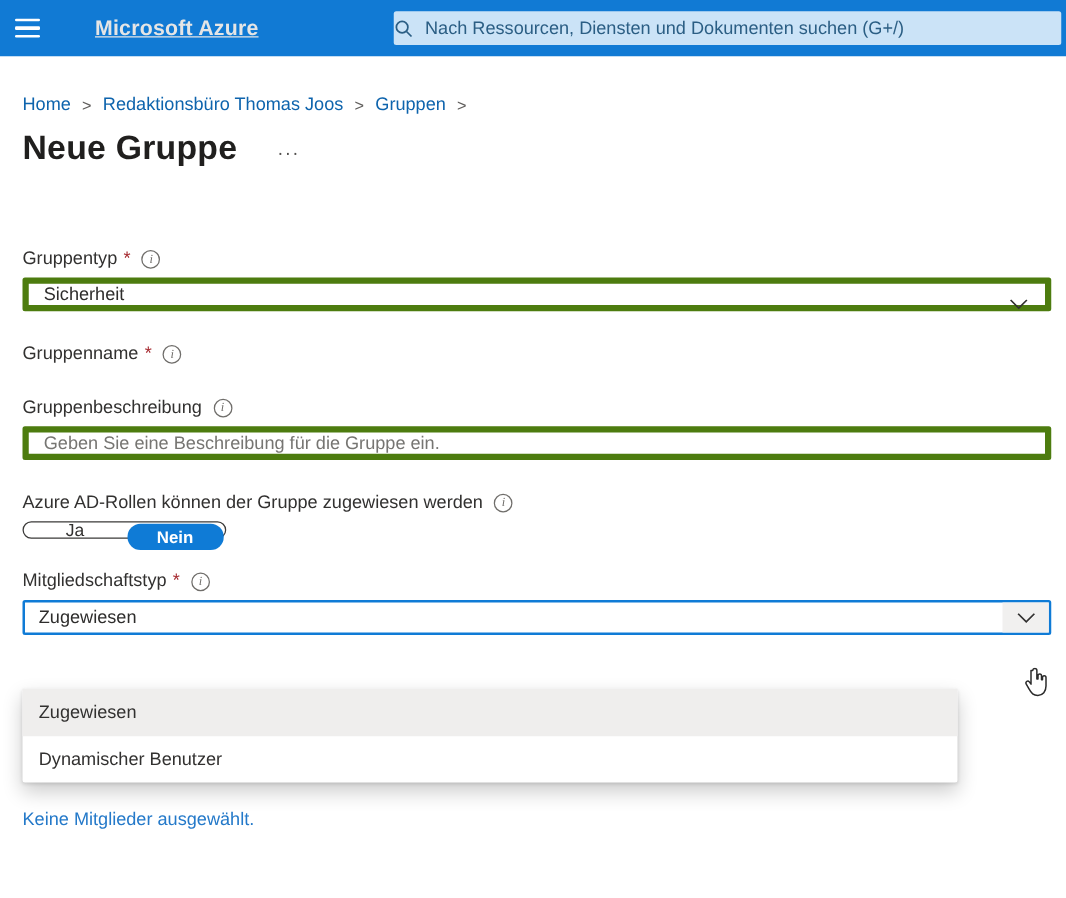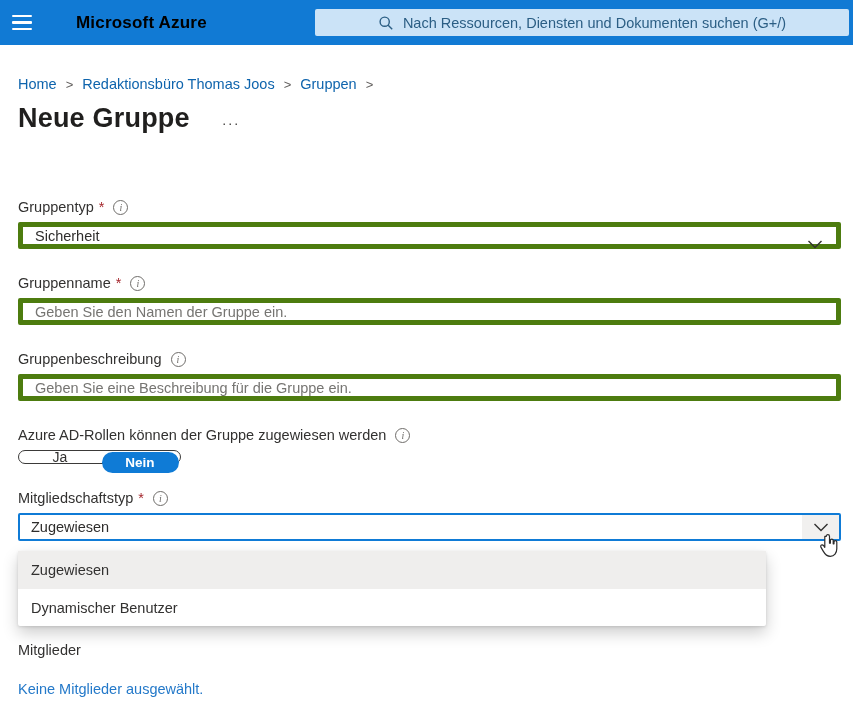--- a/index.html
+++ b/index.html
@@ -21,29 +21,29 @@
     position: relative;
   }
   .hamburger {
     width: 40px; height: 45px;
     display: flex; flex-direction: column;
     justify-content: center; align-items: center;
     gap: 4px; cursor: pointer; margin-left: 2px;
   }
   .hamburger span { display:block; width: 20px; height: 2.5px; background: #fff; border-radius: 1px; }
   .brand {
-    color: #000000; font-size: 17px; font-weight: bold;
-    letter-spacing: 0.2px; margin-left: 34px; white-space: nowrap;
+    color: #e5e5e5; font-size: 17px; font-weight: bold;
+    letter-spacing: 0.2px; margin-left: 34px; white-space: nowrap; text-decoration: underline;
   }
   .searchbox {
     position: absolute; left: 315px; top: 9px;
     width: 534px; height: 27px;
     background: #cbe3f7; border-radius: 2px;
     display: flex; align-items: center;
-    gap: 9px; justify-content: center;
+    gap: 9px;
   }
   .searchbox .ph { color: #2b5e84; font-size: 14.5px; white-space: nowrap; overflow: hidden; }
   .search-icon { display: inline-flex; }
 
   
   .content { padding-left: 18px; padding-right: 12px; }
 
   .breadcrumb { padding-top: 31px; font-size: 14.5px; display: flex; align-items: center; }
   .breadcrumb a { color: #0e64ad; text-decoration: none; cursor: pointer; }
   .breadcrumb .sep { color: #605e5c; padding: 0 9px; font-size: 13px; }
@@ -188,23 +188,20 @@
       </span>
     </div>
   </div>
 
   <div class="field">
     <div class="field-label">
       <span>Gruppenname</span>
       <span class="req">*</span>
       <span class="info-icon"></span>
     </div>
-    <div class="control textbox">
-      <span class="placeholder">Geben Sie den Namen der Gruppe ein.</span>
-    </div>
   </div>
 
   <div class="field">
     <div class="field-label">
       <span>Gruppenbeschreibung</span>
       <span class="info-icon"></span>
     </div>
     <div class="control textbox">
       <span class="placeholder">Geben Sie eine Beschreibung für die Gruppe ein.</span>
     </div>

